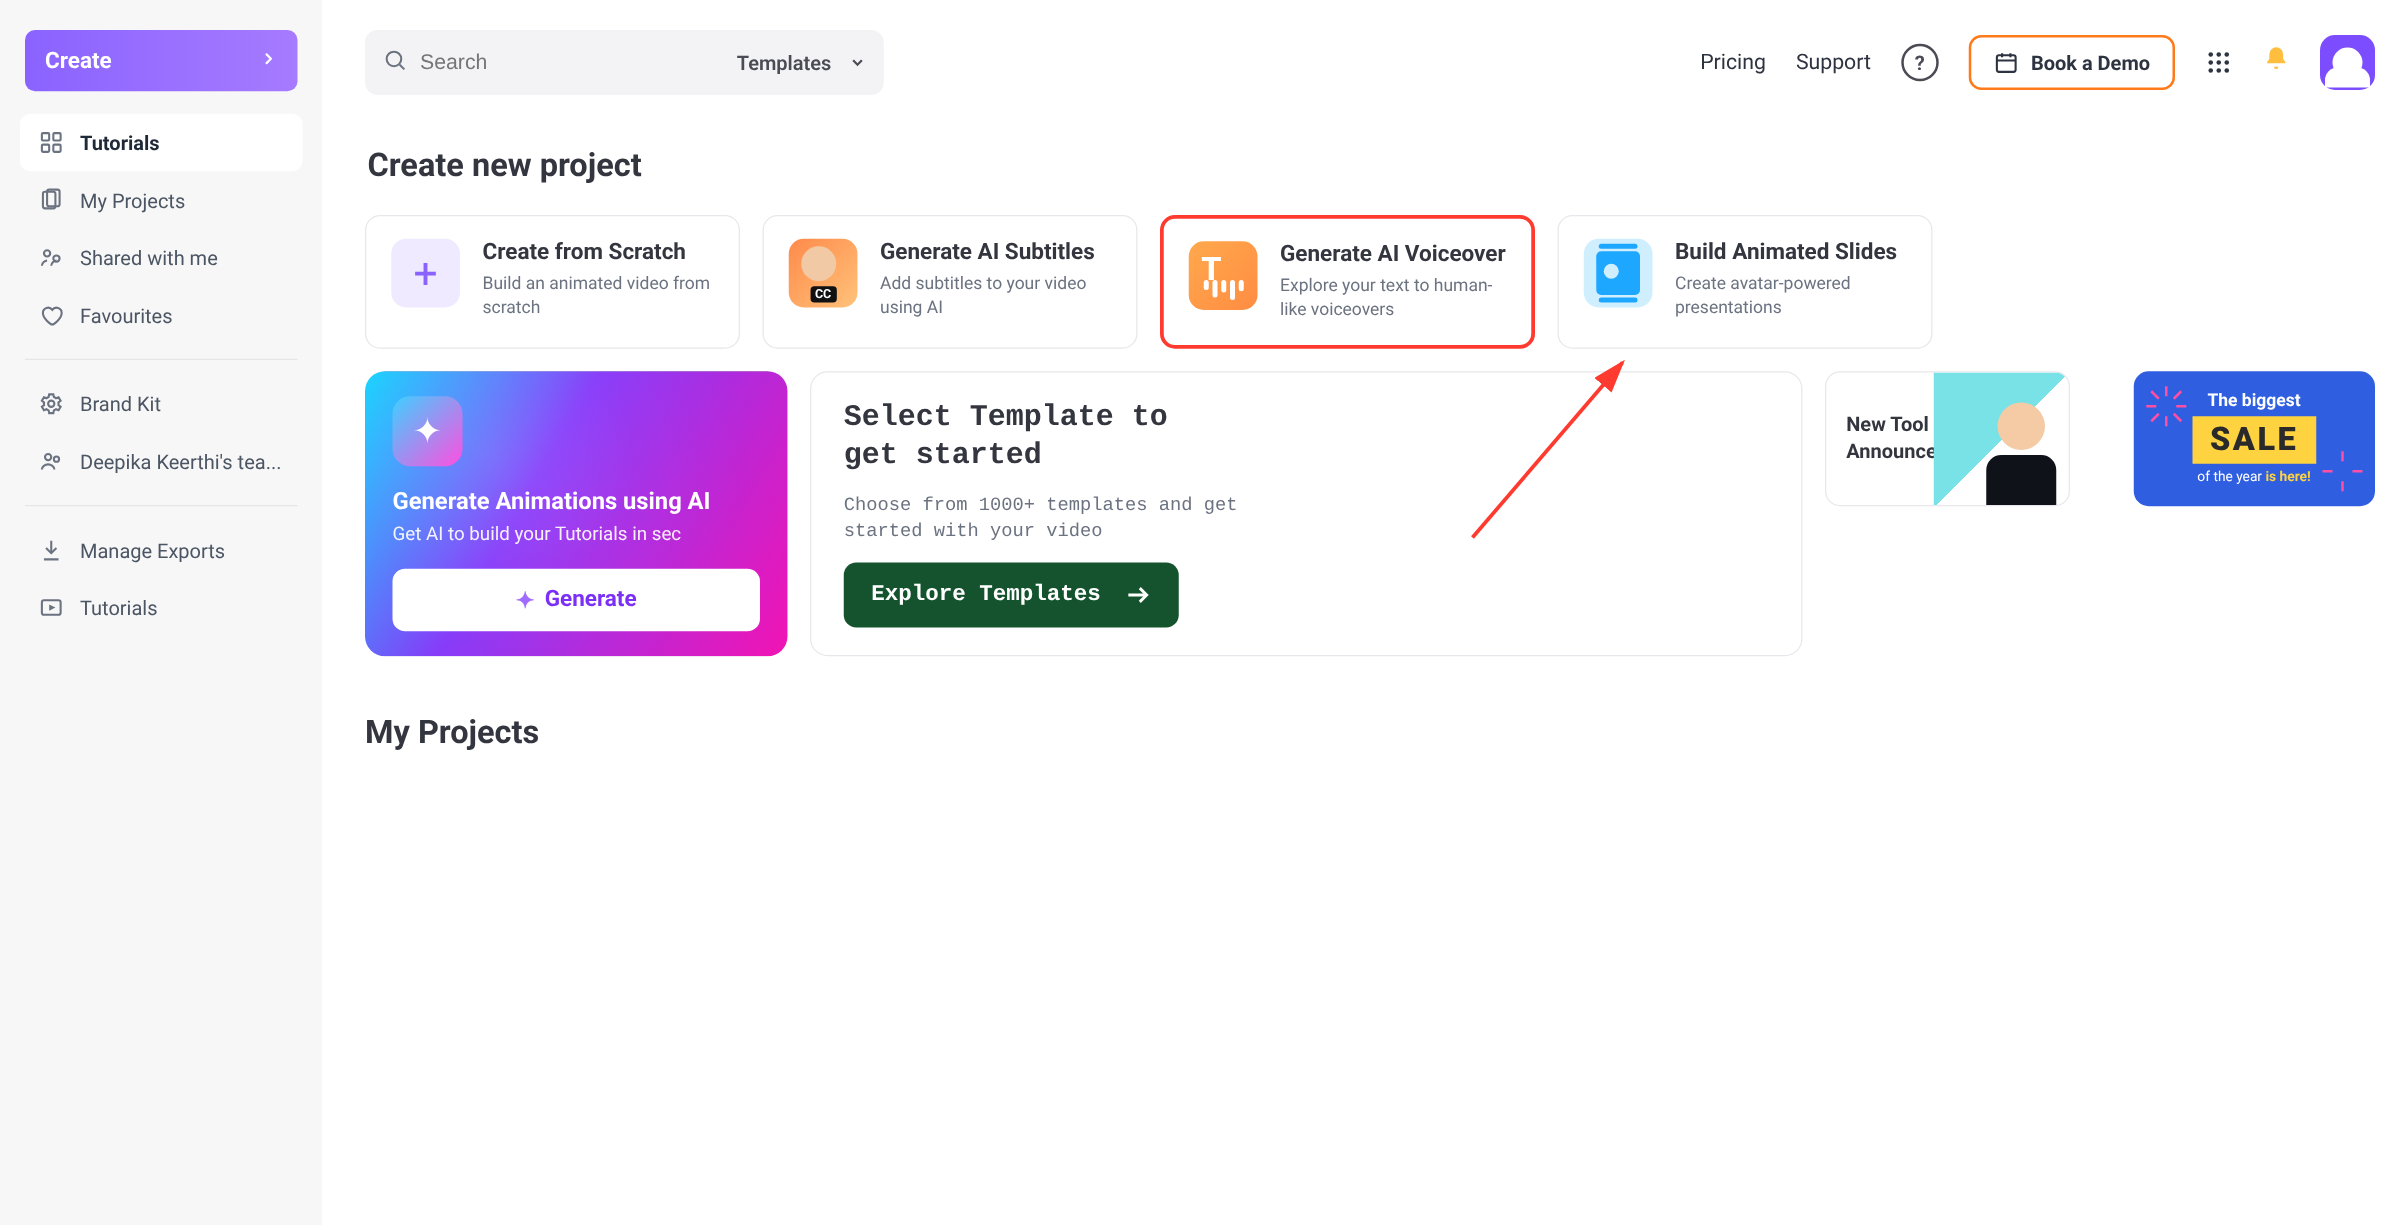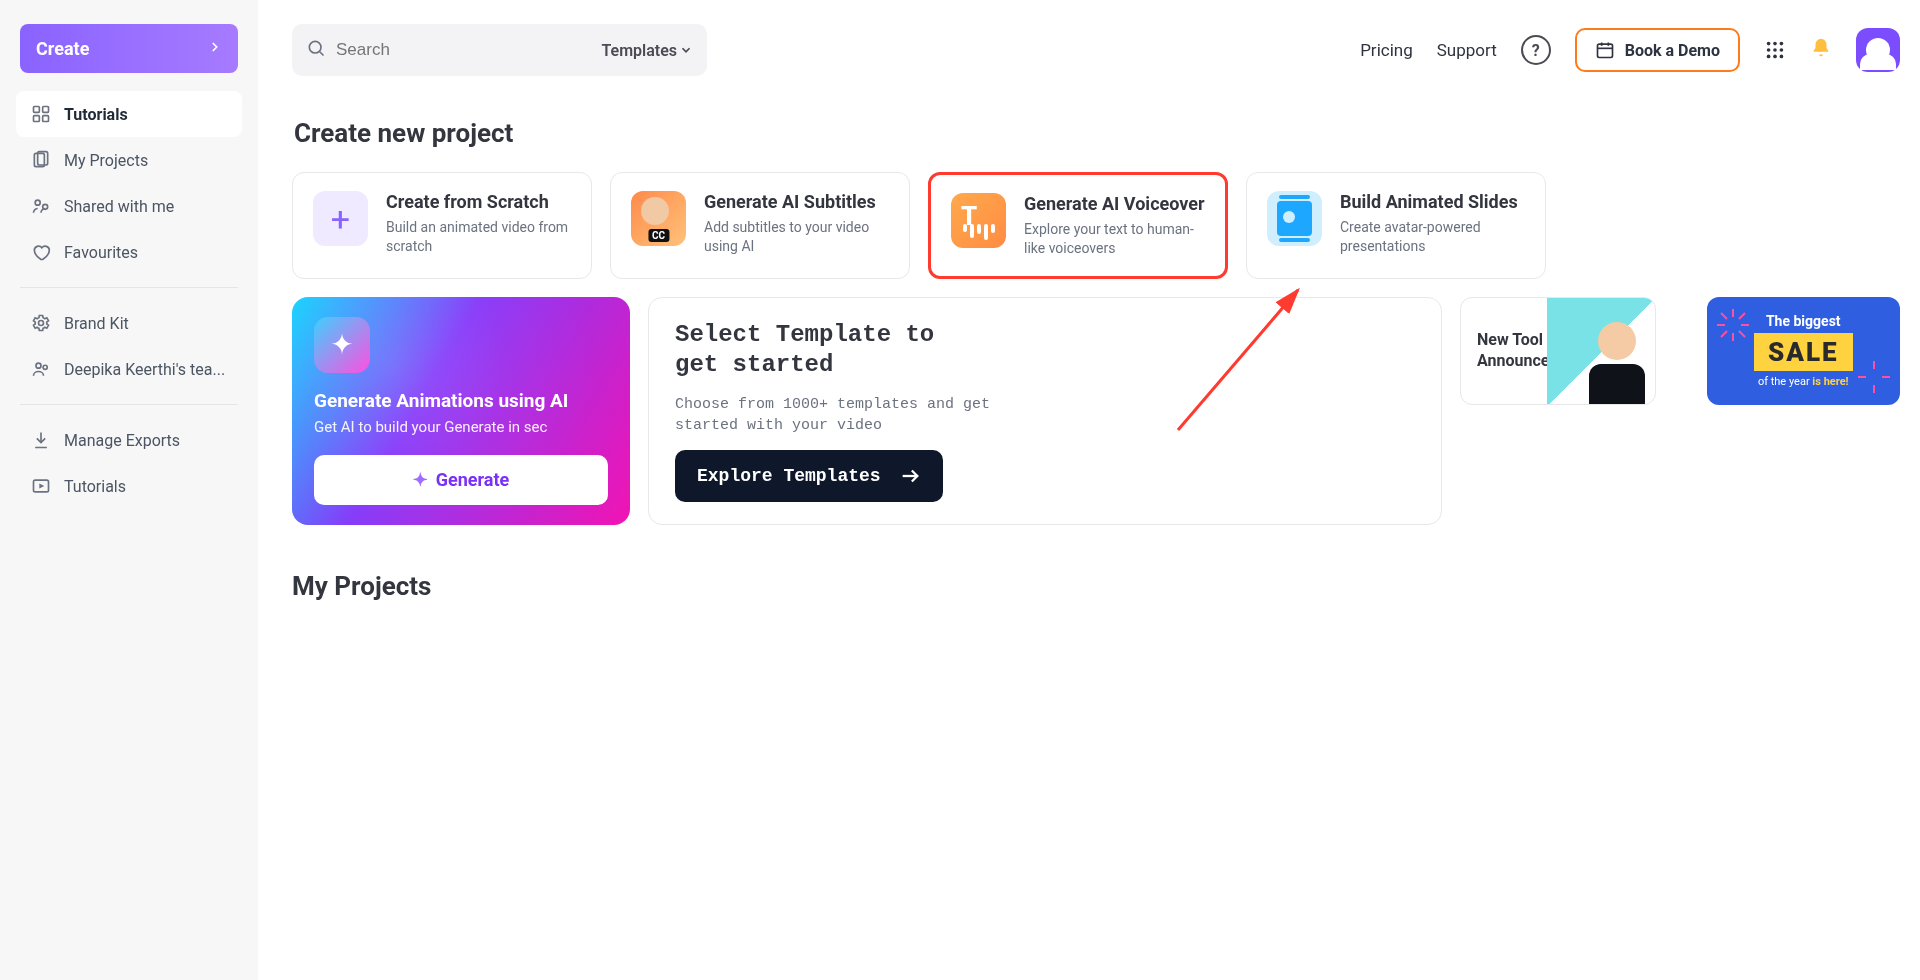--- a/index.html
+++ b/index.html
@@ -24,21 +24,21 @@
   .side-icon { width:22px; height:22px; display:inline-flex; align-items:center; justify-content:center; color:#6b7280; flex-shrink:0; }
 
   
   .main { flex:1; padding: 24px 20px 0 34px; background:#fff; position:relative; }
 
   
   .header { display:flex; align-items:center; gap:24px; }
   .search { display:flex; align-items:center; background:#f3f3f5; border-radius:10px; padding: 0 14px; height:52px; width:415px; color:#6b7280; }
   .search .si { margin-right:10px; }
   .search input { border:none; background:transparent; outline:none; font-size:17px; flex:1; }
-  .search .templates { display:flex; align-items:center; gap:2px; font-weight:600; color:#4b4b55; font-size:16px; cursor:pointer; }
+  .search .templates { display:flex; align-items:center; gap:14px; font-weight:600; color:#4b4b55; font-size:16px; cursor:pointer; }
   .header-spacer { flex:1; }
   .hdr-link { color:#2d3340; font-size:17px; cursor:pointer; }
   .hdr-q { width:30px; height:30px; border:2px solid #4b4b55; border-radius:50%; display:flex; align-items:center; justify-content:center; font-weight:700; color:#4b4b55; cursor:pointer; }
   .demo-btn { display:flex; align-items:center; gap:10px; border:2px solid #ff7a1a; color:#2d3340; font-weight:700; padding: 10px 18px; border-radius:10px; cursor:pointer; font-size:16px; }
   .apps-grid { display:inline-flex; cursor:pointer; }
   .bell { color:#ffbe3d; font-size:22px; cursor:pointer; }
   .avatar { width:44px; height:44px; border-radius:12px; background:#7c4dff; display:flex; align-items:center; justify-content:center; cursor:pointer; }
   .avatar-inner { width:24px; height:24px; background:#fff; border-radius:50%; position:relative; }
   .avatar-inner::after { content:""; position:absolute; left:-6px; top:16px; width:36px; height:16px; background:#fff; border-radius:10px 10px 0 0; }
 
@@ -70,21 +70,21 @@
   .ai-panel::before { content:""; position:absolute; inset:-2px; border-radius:18px; background:linear-gradient(120deg,#00e0ff,#ff3df0,#ffa53d); z-index:-1; }
   .ai-chip { width:56px; height:56px; border-radius:14px; background:linear-gradient(135deg,#3ed0ff,#ff4fe0); display:flex; align-items:center; justify-content:center; font-size:28px; color:#fff; margin-bottom:16px; }
   .ai-panel .t1 { font-weight:700; font-size:19px; margin-bottom:6px; }
   .ai-panel .t2 { font-size:15px; opacity:.92; }
   .gen-btn { margin-top:auto; background:#fff; color:#7b2ff7; font-weight:700; border-radius:10px; height:50px; display:flex; align-items:center; justify-content:center; gap:8px; font-size:18px; cursor:pointer; }
   .gen-btn .spark { color:#a06bff; }
 
   .template-panel { flex:1; border:1px solid #e8e8ec; border-radius:14px; padding:22px 26px; height:228px; display:flex; flex-direction:column;font-family:Liberation Mono, monospace; }
   .template-panel .t1 { font-size:24px; font-weight:700; color:#33363f; line-height:1.25; max-width:260px; }
   .template-panel .t2 { margin-top:14px; font-size:15px; color:#6b7280; max-width:380px; line-height:1.4; }
-  .explore-btn { margin-top:auto; background:#0f172a; color:#fff; font-size:18px; font-weight:600; height:52px; width:268px; border-radius:10px; display:flex; align-items:center; justify-content:space-between; padding: 0 22px; cursor:pointer; }
+  .explore-btn { margin-top:auto; background:#14532d; color:#fff; font-size:18px; font-weight:600; height:52px; width:268px; border-radius:10px; display:flex; align-items:center; justify-content:space-between; padding: 0 22px; cursor:pointer; }
 
   .promo-col { width:440px; display:flex; flex-direction:column; gap:16px; }
   .promo-top { height:104px; border-radius:12px; background:linear-gradient(180deg,#1c2a44,#122038); position:relative; overflow:hidden; display:flex; align-items:flex-end; justify-content:center; }
   .promo-top .ribbon { position:absolute; bottom:8px; left:50%; transform:translateX(-50%); color:#1c2a44; font-weight:800; font-size:14px; text-align:center; }
   .promo-top .ribbon span { display:block; background:#fff; padding:2px 10px; border-radius:4px 4px 0 0; font-weight:600; font-size:12px; color:#1c2a44; margin-bottom:2px; }
   .promo-top .ribbon b { display:block; color:#fff; font-size:18px; letter-spacing:1px; }
   .promo-top .man { position:absolute; right:-6px; bottom:0; width:90px; height:94px; }
   .man .head { width:34px; height:34px; background:#f4cba4; border-radius:50%; margin:0 auto; position:relative; }
   .man .head::after{ content:""; position:absolute; left:6px; top:8px; width:22px; height:10px; border-bottom:4px solid #5a3a20; border-radius:0 0 10px 10px; }
   .man .body { width:64px; height:50px; background:#e8eef6; margin:2px auto 0; border-radius:10px 10px 0 0; position:relative; }
@@ -318,21 +318,21 @@
           <div class="title">Build Animated Slides</div>
           <div class="desc">Create avatar-powered presentations</div>
         </div>
       </div>
     </div>
 
     <div class="panel-row">
       <div class="ai-panel">
         <span class="ai-chip">✦</span>
         <div class="t1">Generate Animations using AI</div>
-        <div class="t2">Get AI to build your Generate in sec</div>
+        <div class="t2">Get AI to build your Tutorials in sec</div>
         <div class="gen-btn">
           <span class="spark">✦</span>
           <span>Generate</span>
         </div>
       </div>
 
       <div class="template-panel">
         <div class="t1">Select Template to get started</div>
         <div class="t2">Choose from 1000+ templates and get started with your video</div>
         <div class="explore-btn">

